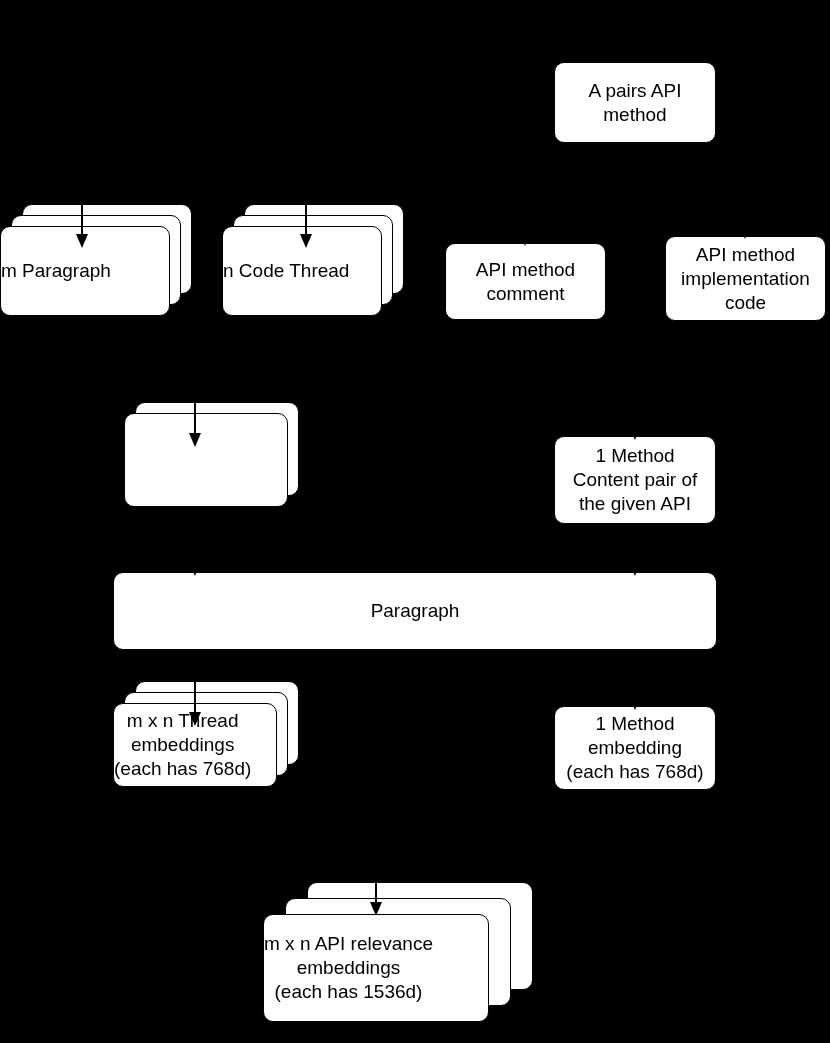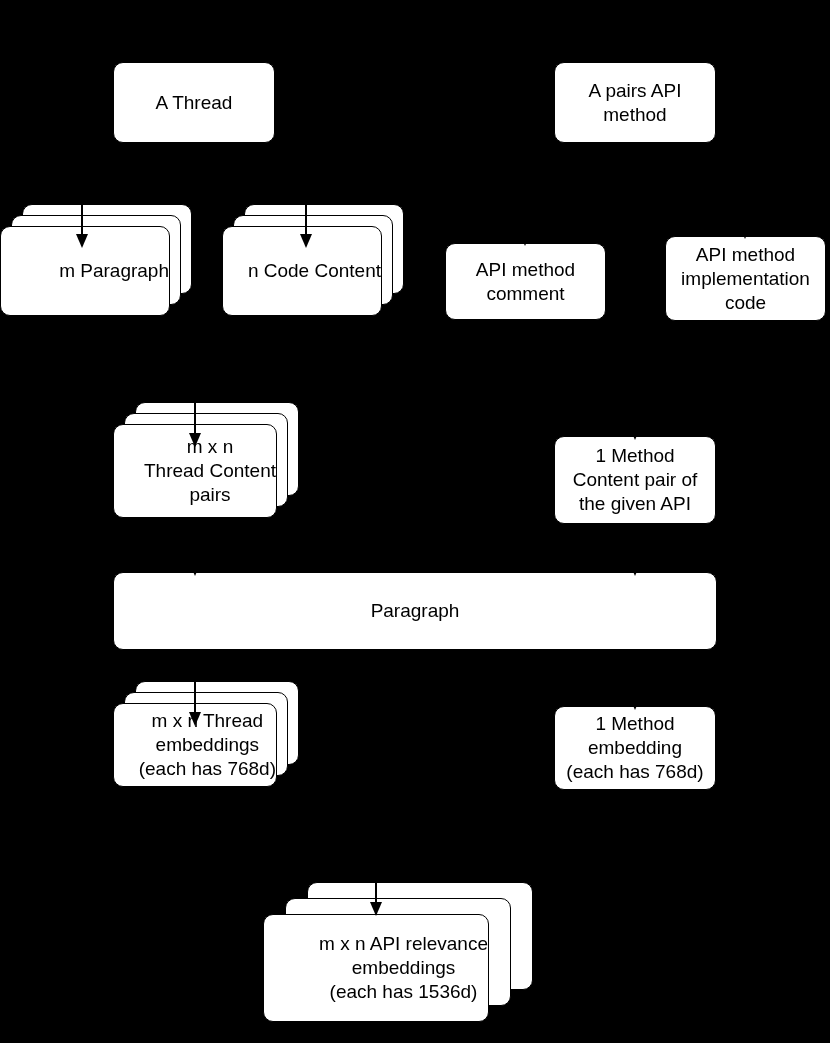--- a/index.html
+++ b/index.html
@@ -51,21 +51,21 @@
     box-sizing: border-box;
     background: #ffffff;
     border: 1px solid #000000;
     border-radius: 10px;
     color: #000000;
     font-size: 19px;
     line-height: 24px;
     text-align: center;
     display: flex;
     align-items: center;
-    justify-content: flex-end;
+    justify-content: flex-start;
     white-space: pre-line;
     z-index: 3;
   }
   
   .edges {
     position: absolute;
     left: 0;
     top: 0;
     width: 830px;
     height: 1043px;
@@ -79,64 +79,56 @@
   }
   .edges polygon {
     fill: #000000;
   }
 </style>
 </head>
 <body>
 
 <div id="canvas">
 
-  <div class="node" style="left:113px; top:62px; width:162px; height:81px;">
-    <span>A Thread</span>
-  </div>
 
   <div class="node" style="left:554px; top:62px; width:162px; height:81px;">
     <span>A pairs API
 method</span>
   </div>
 
   <div class="stack" style="left:0px; top:204px; width:200px; height:120px;">
     <div class="layer" style="left:22px; top:0px; width:170px; height:90px;"></div>
     <div class="layer" style="left:11px; top:11px; width:170px; height:90px;"></div>
     <div class="front" style="left:0px; top:22px; width:170px; height:90px;">
       <span>m Paragraph</span>
     </div>
   </div>
 
   <div class="stack" style="left:222px; top:204px; width:200px; height:120px;">
     <div class="layer" style="left:22px; top:0px; width:160px; height:90px;"></div>
     <div class="layer" style="left:11px; top:11px; width:160px; height:90px;"></div>
     <div class="front" style="left:0px; top:22px; width:160px; height:90px;">
-      <span>n Code Content</span>
+      <span>n Code Thread</span>
     </div>
   </div>
 
   <div class="node" style="left:445px; top:243px; width:161px; height:77px;">
     <span>API method
 comment</span>
   </div>
 
   <div class="node" style="left:665px; top:236px; width:161px; height:85px;">
     <span>API method
 implementation
 code</span>
   </div>
 
   <div class="stack" style="left:113px; top:402px; width:210px; height:125px;">
     <div class="layer" style="left:22px; top:0px; width:164px; height:94px;"></div>
     <div class="layer" style="left:11px; top:11px; width:164px; height:94px;"></div>
-    <div class="front" style="left:0px; top:22px; width:164px; height:94px;">
-      <span>m x n
-Thread Content
-pairs</span>
-    </div>
   </div>
 
   <div class="node" style="left:554px; top:436px; width:162px; height:88px;">
     <span>1 Method
 Content pair of
 the given API</span>
   </div>
 
   <div class="node" style="left:113px; top:572px; width:604px; height:78px;">
     <span>Paragraph</span>

